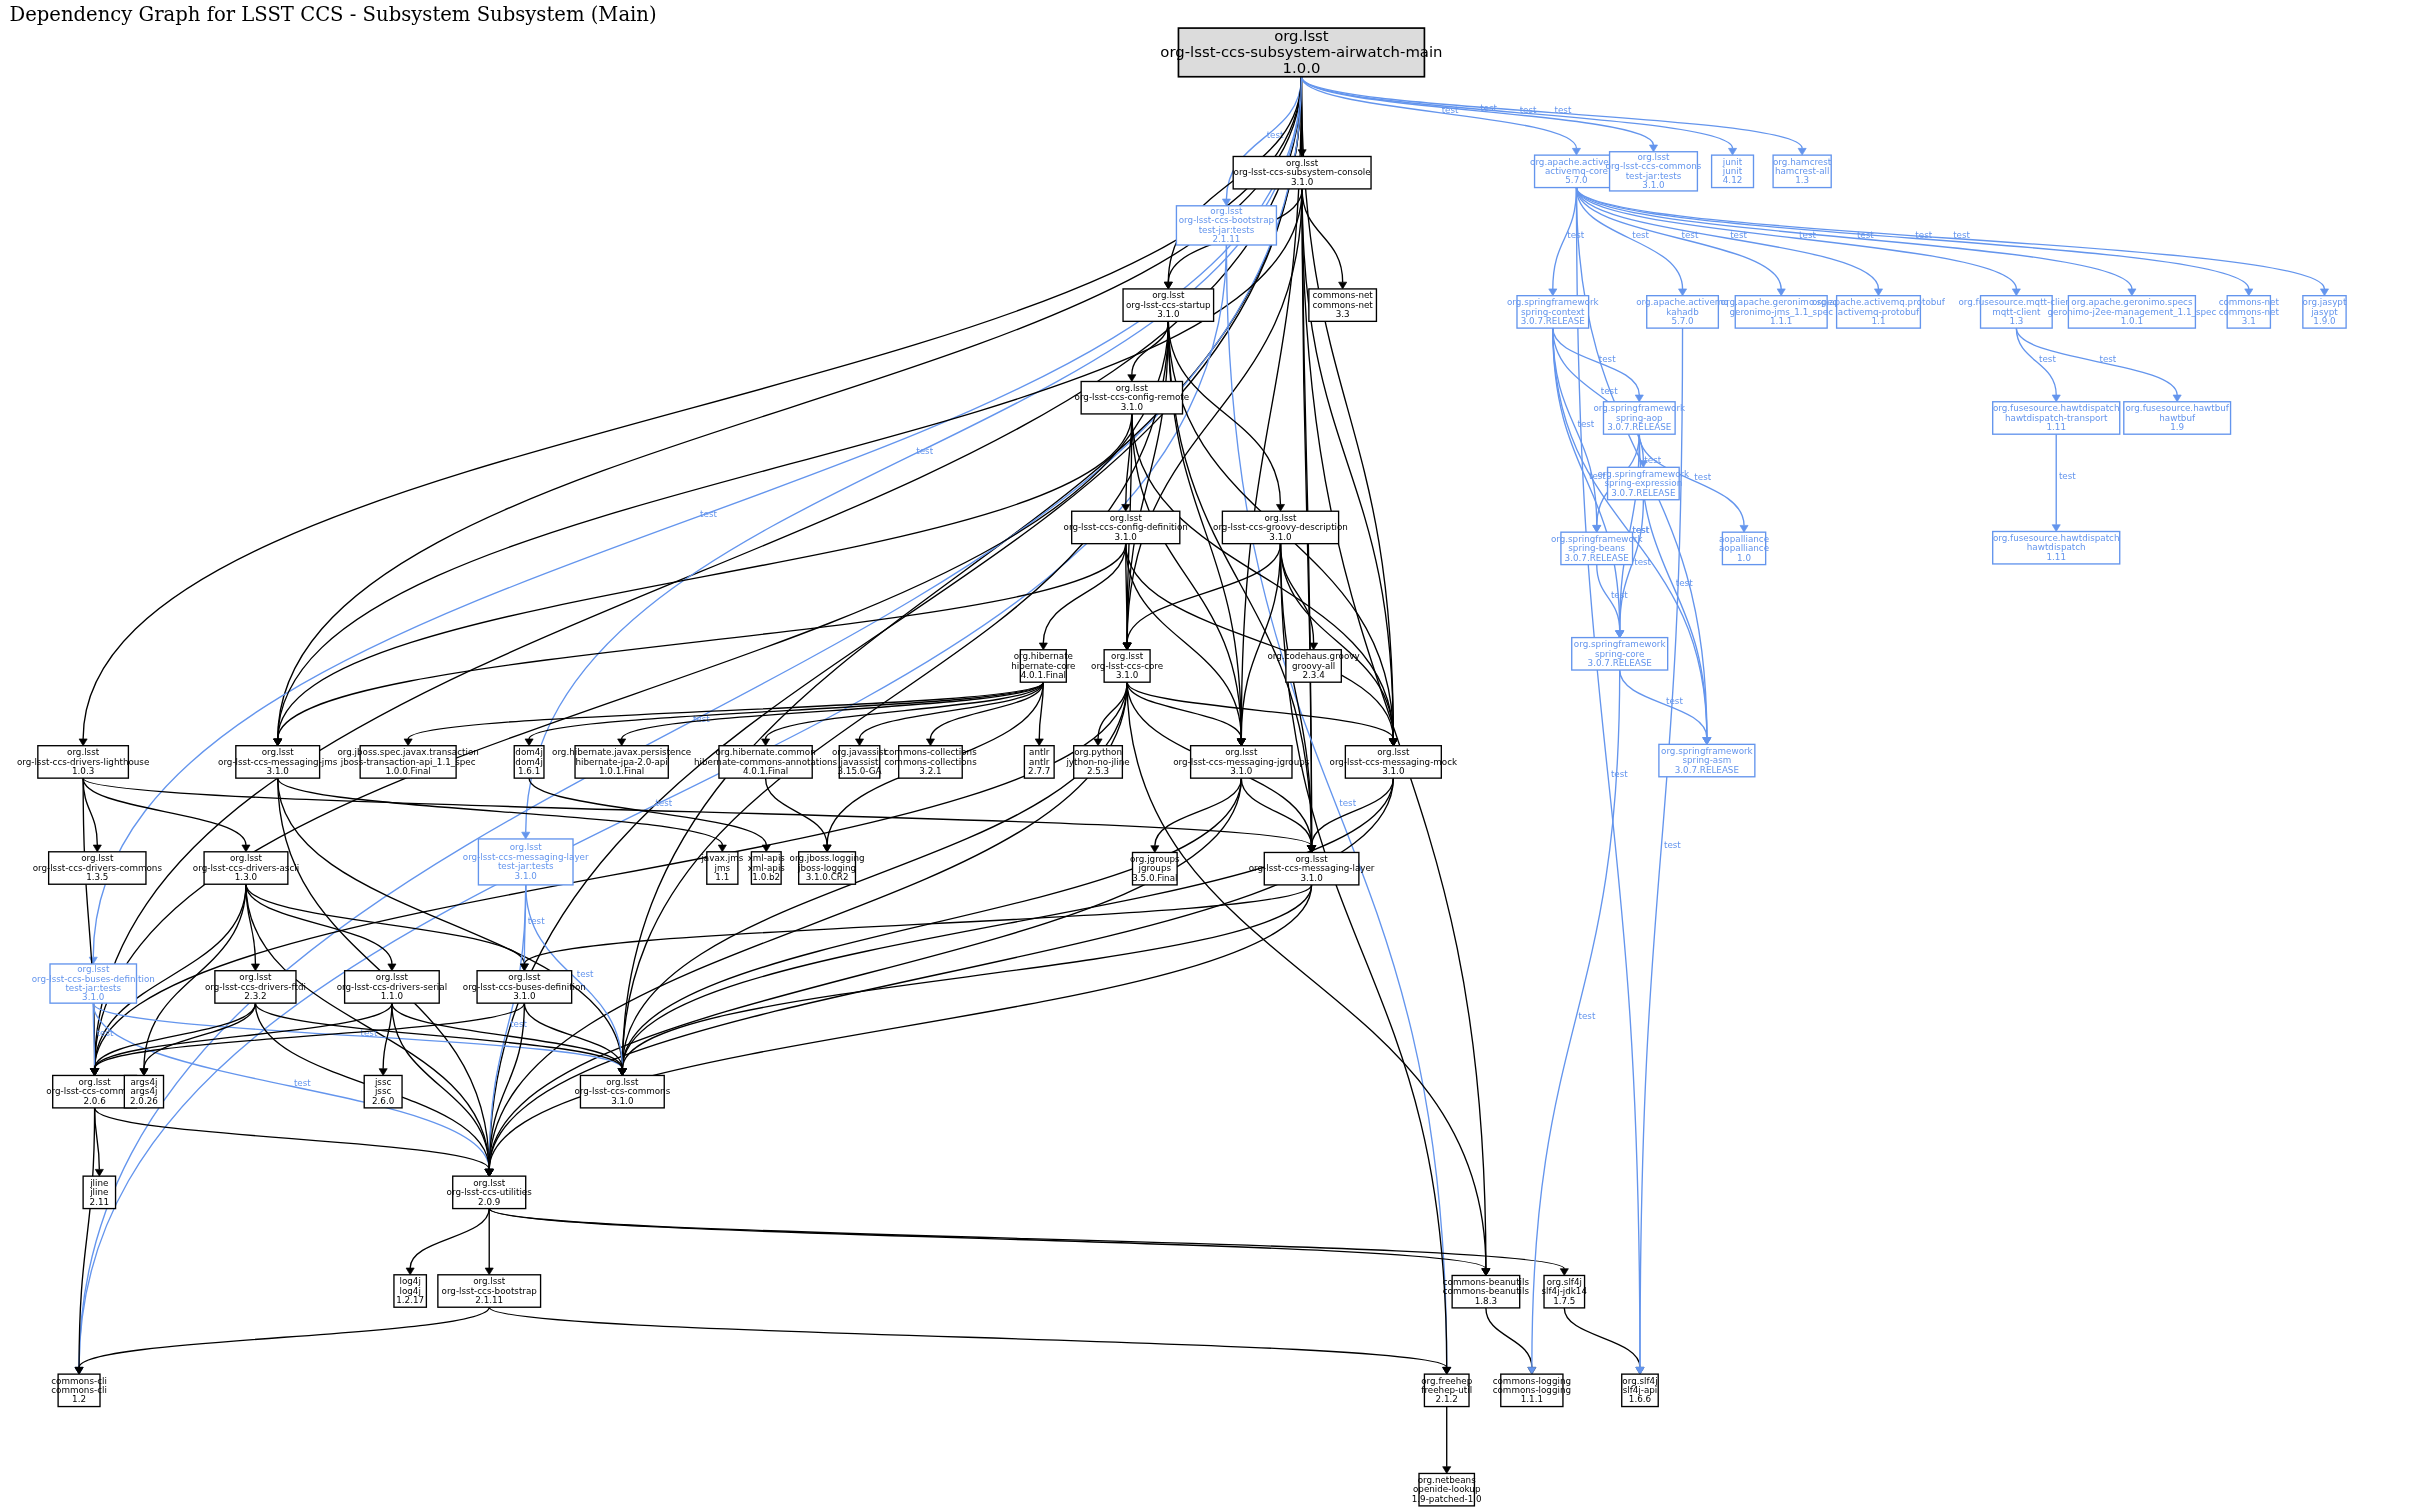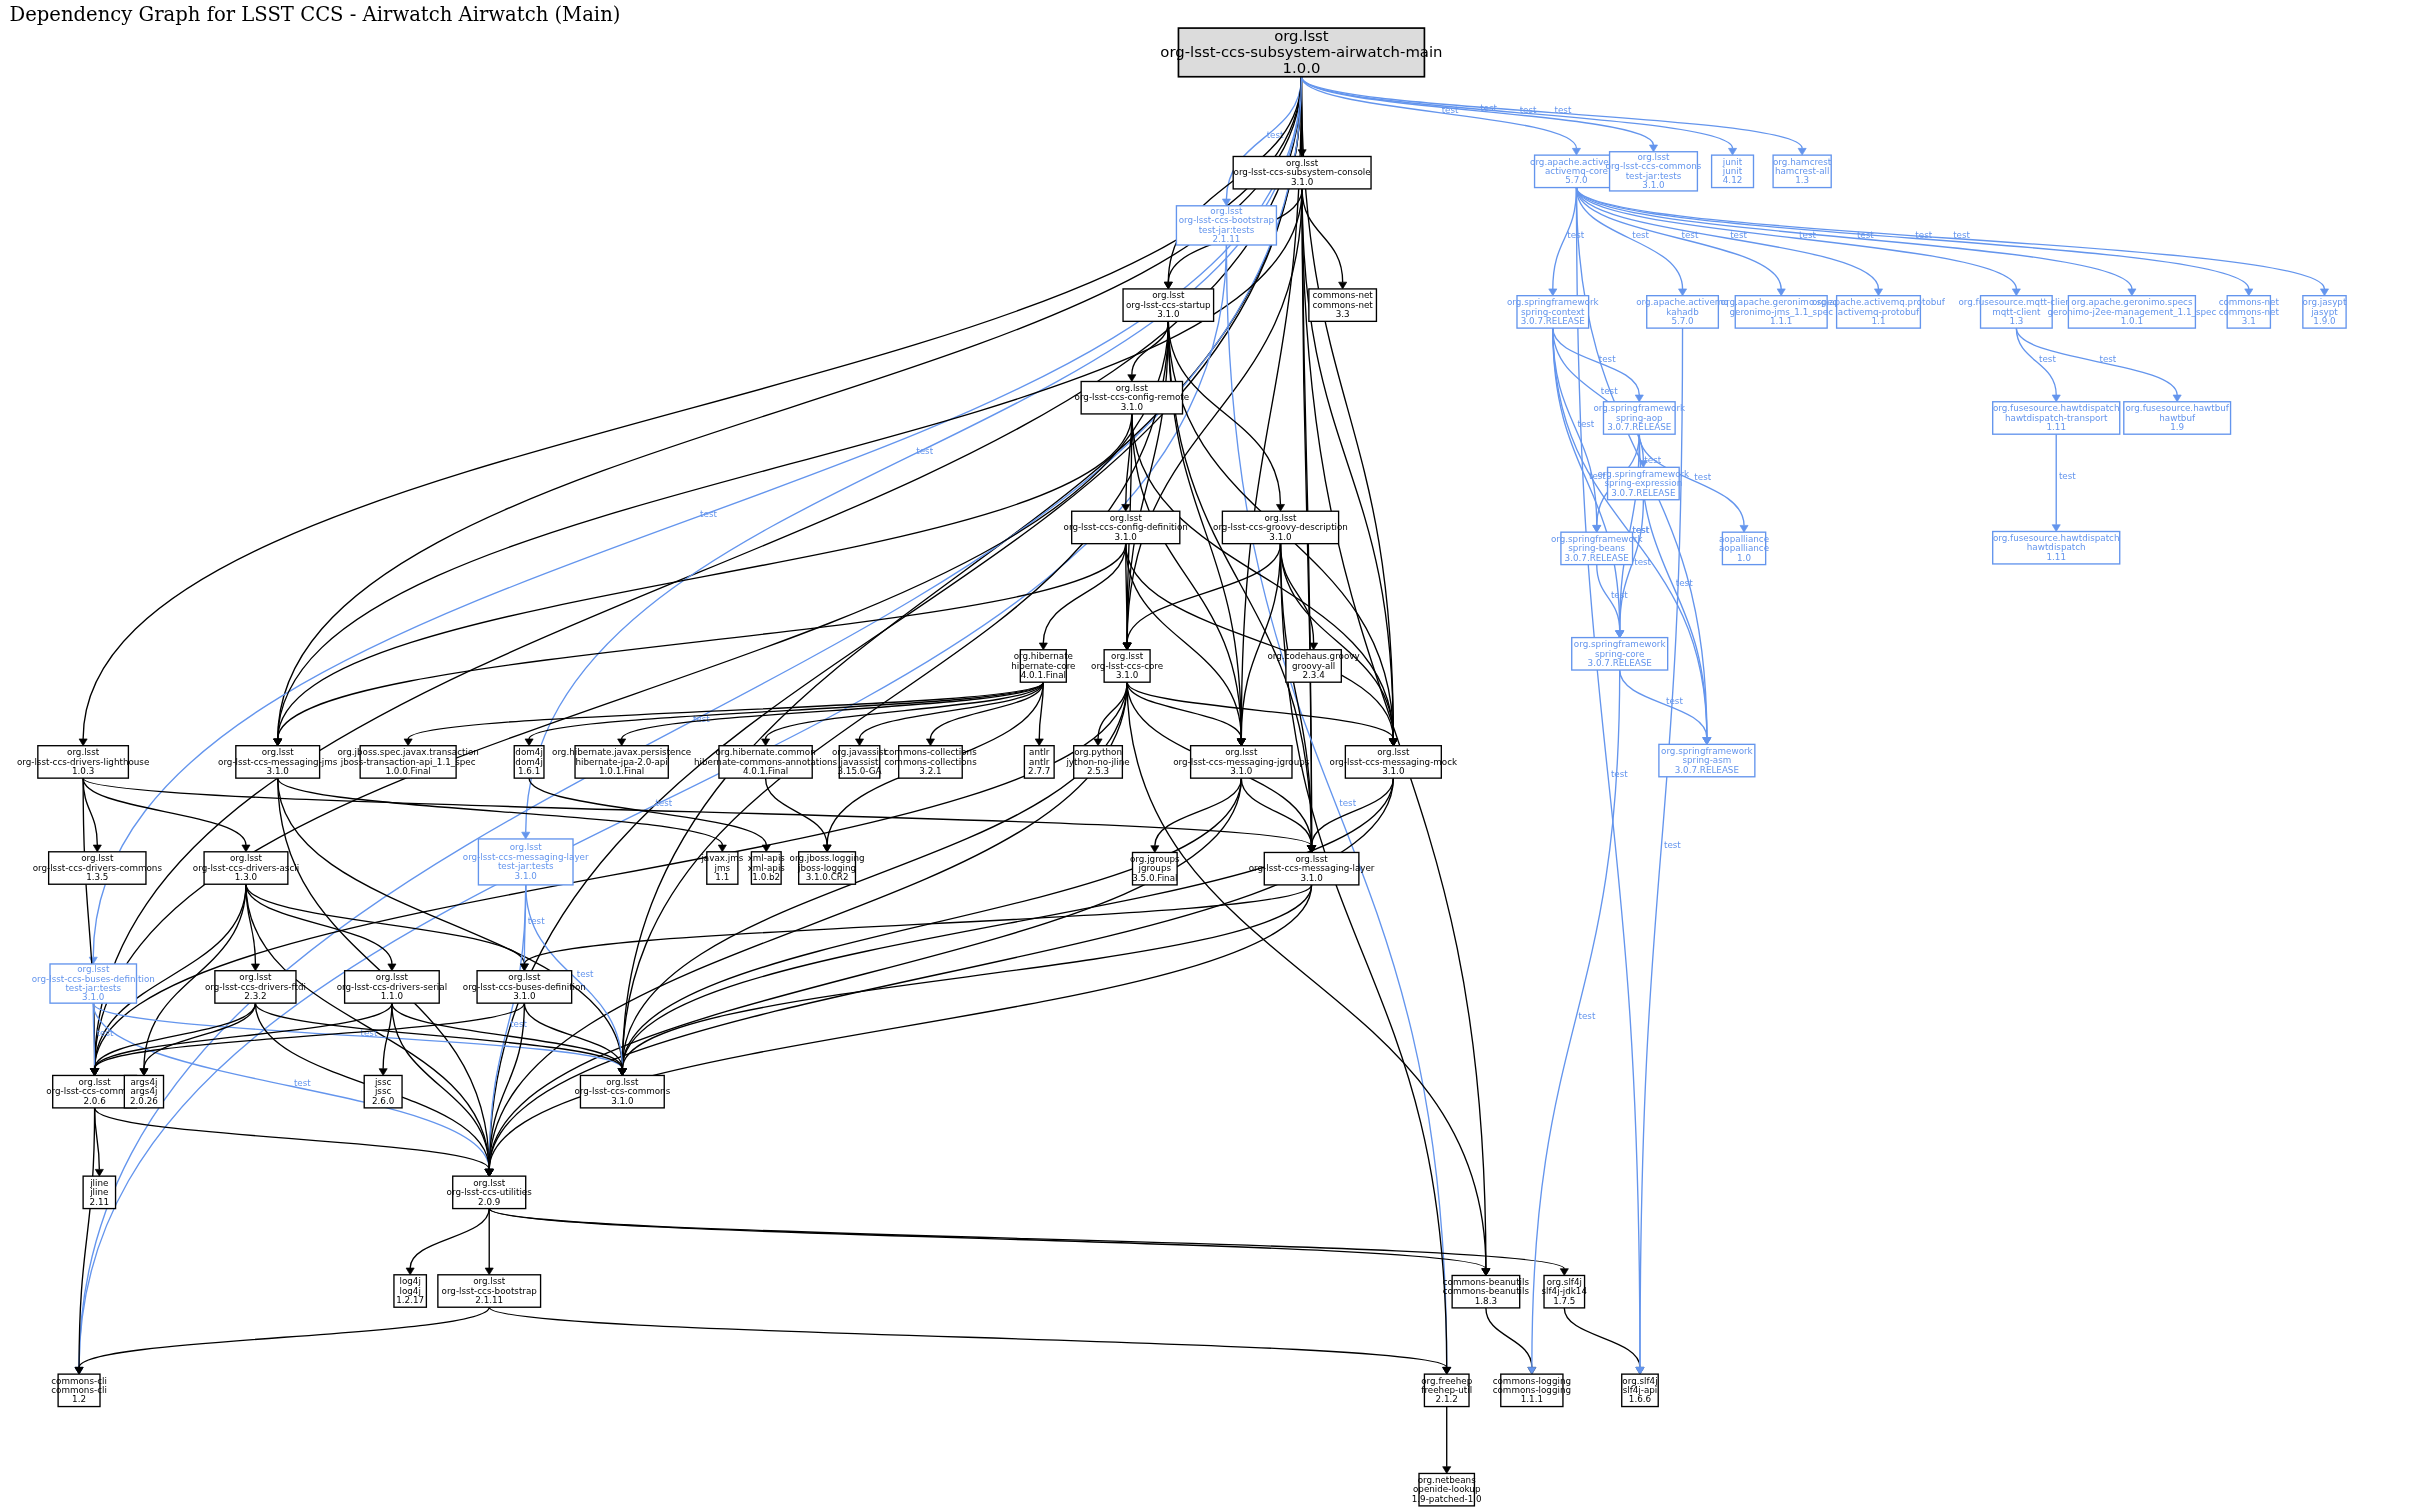--- a/index.html
+++ b/index.html
@@ -17,21 +17,21 @@
   .node.root text { font-size: 22px; }
   .edge path { fill: none; stroke: #000; stroke-width: 2; }
   .edge.test path { stroke: #6495ed; }
   .edge polygon { fill: #000; stroke: #000; }
   .edge.test polygon { fill: #6495ed; stroke: #6495ed; }
   .edge text { font-family: "DejaVu Sans", sans-serif; font-size: 13px; fill: #6495ed; }
 </style>
 </head>
 <body>
 
-<div id="title">Dependency Graph for LSST CCS - Airwatch Airwatch (Main)</div>
+<div id="title">Dependency Graph for LSST CCS - Subsystem Subsystem (Main)</div>
 <svg id="graph" width="2413" height="1511" xmlns="http://www.w3.org/2000/svg" viewBox="0 0 3571 2235">
   <g id="edges-layer">
       <g class="edge">
         <path d="M1926,113 C1926,167 1927,167 1927,221"></path>
         <polygon points="1921,221 1933,221 1927,231"></polygon>
       </g>
       <g class="edge test">
         <path d="M1926,113 C1926,203.5 1815,203.5 1815,294"></path>
         <polygon points="1809,294 1821,294 1815,304"></polygon>
         <text x="1874.5" y="203.5">test</text>

